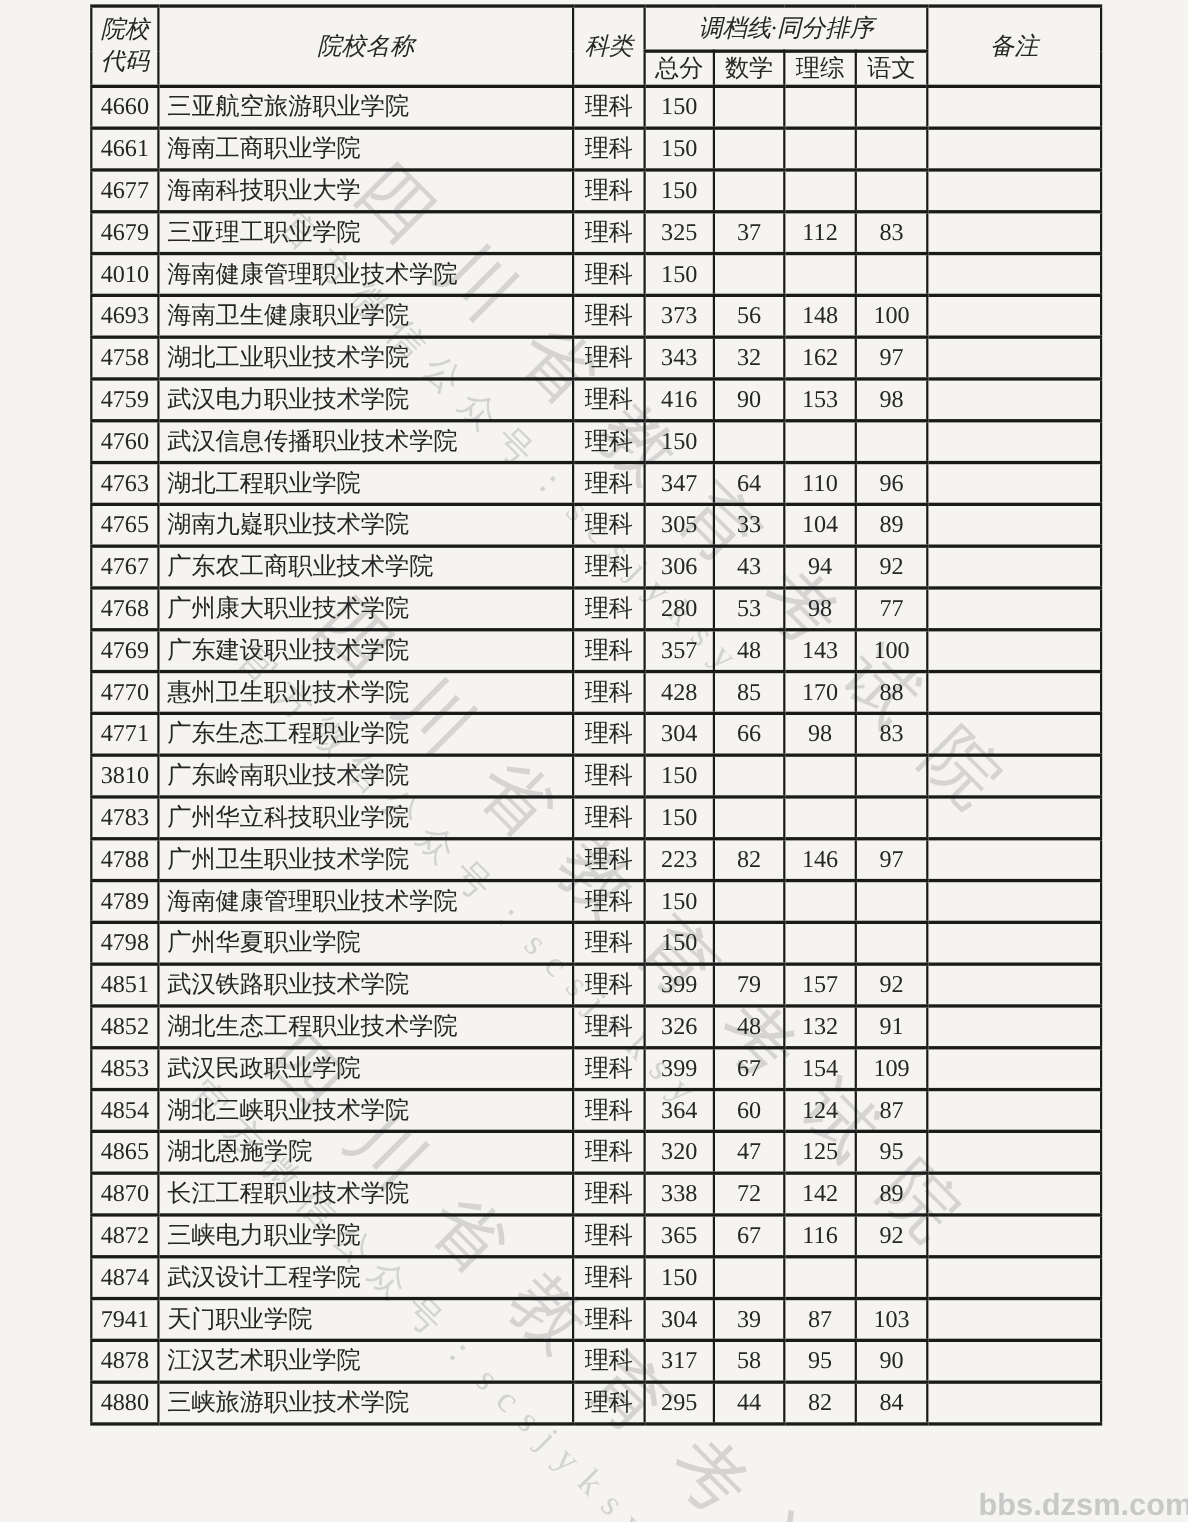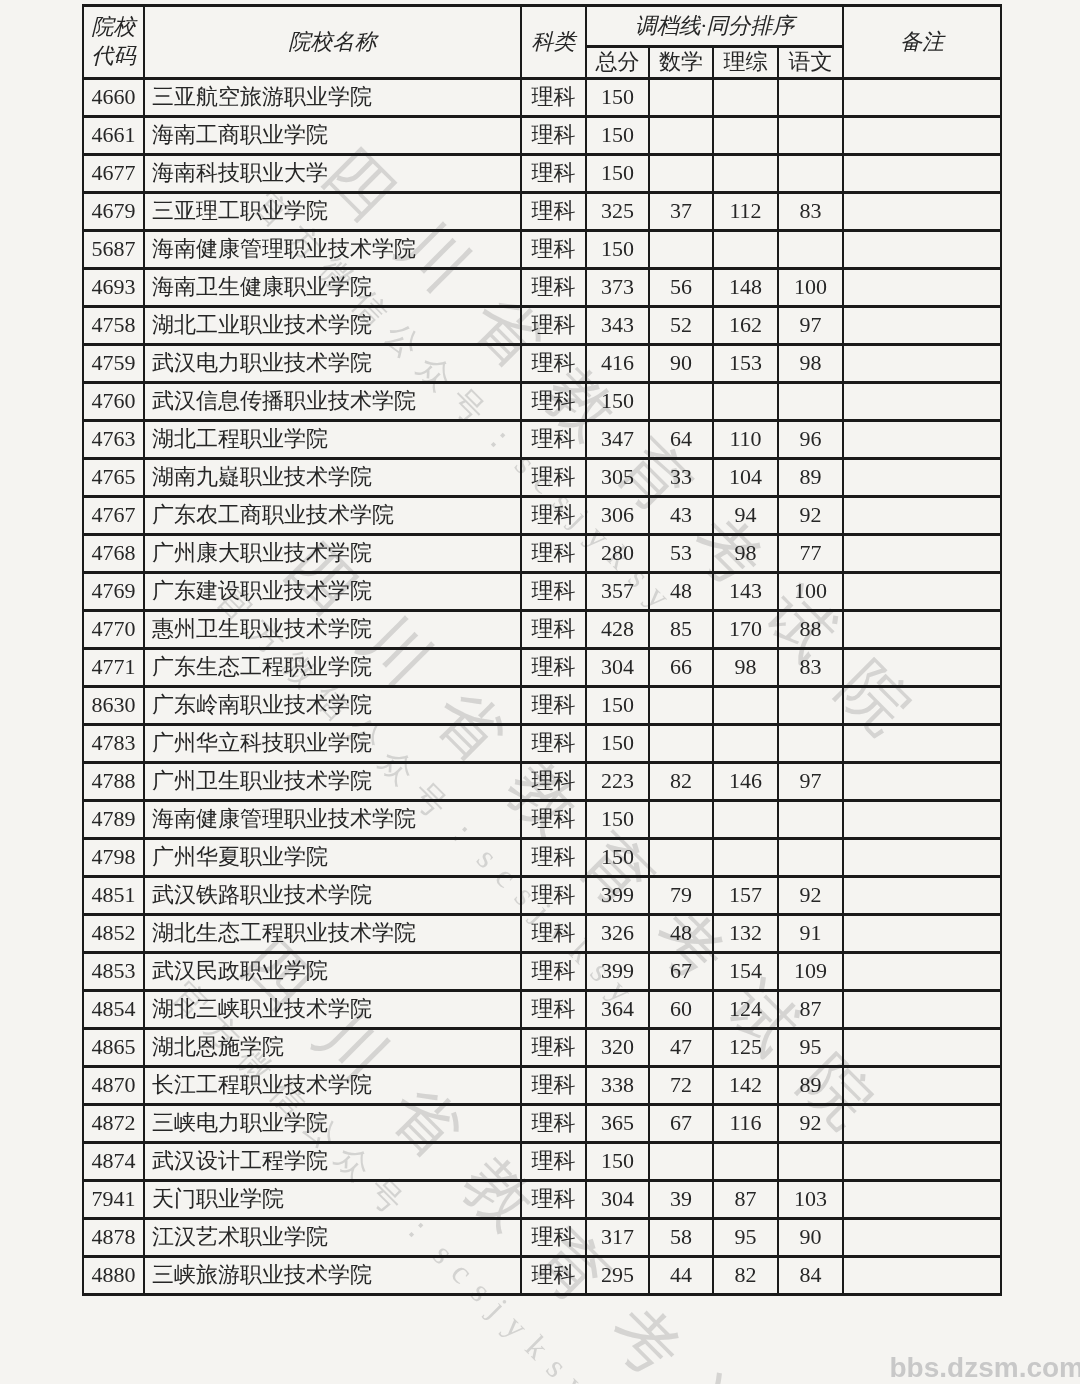--- a/index.html
+++ b/index.html
@@ -179,21 +179,21 @@
       <td>4679</td>
       <td class="cell-name">三亚理工职业学院</td>
       <td>理科</td>
       <td>325</td>
       <td>37</td>
       <td>112</td>
       <td>83</td>
       <td></td>
     </tr>
         <tr>
-      <td>5687</td>
+      <td>4010</td>
       <td class="cell-name">海南健康管理职业技术学院</td>
       <td>理科</td>
       <td>150</td>
       <td></td>
       <td></td>
       <td></td>
       <td></td>
     </tr>
         <tr>
       <td>4693</td>
@@ -203,21 +203,21 @@
       <td>56</td>
       <td>148</td>
       <td>100</td>
       <td></td>
     </tr>
         <tr>
       <td>4758</td>
       <td class="cell-name">湖北工业职业技术学院</td>
       <td>理科</td>
       <td>343</td>
-      <td>52</td>
+      <td>32</td>
       <td>162</td>
       <td>97</td>
       <td></td>
     </tr>
         <tr>
       <td>4759</td>
       <td class="cell-name">武汉电力职业技术学院</td>
       <td>理科</td>
       <td>416</td>
       <td>90</td>
@@ -299,21 +299,21 @@
       <td>4771</td>
       <td class="cell-name">广东生态工程职业学院</td>
       <td>理科</td>
       <td>304</td>
       <td>66</td>
       <td>98</td>
       <td>83</td>
       <td></td>
     </tr>
         <tr>
-      <td>8630</td>
+      <td>3810</td>
       <td class="cell-name">广东岭南职业技术学院</td>
       <td>理科</td>
       <td>150</td>
       <td></td>
       <td></td>
       <td></td>
       <td></td>
     </tr>
         <tr>
       <td>4783</td>

